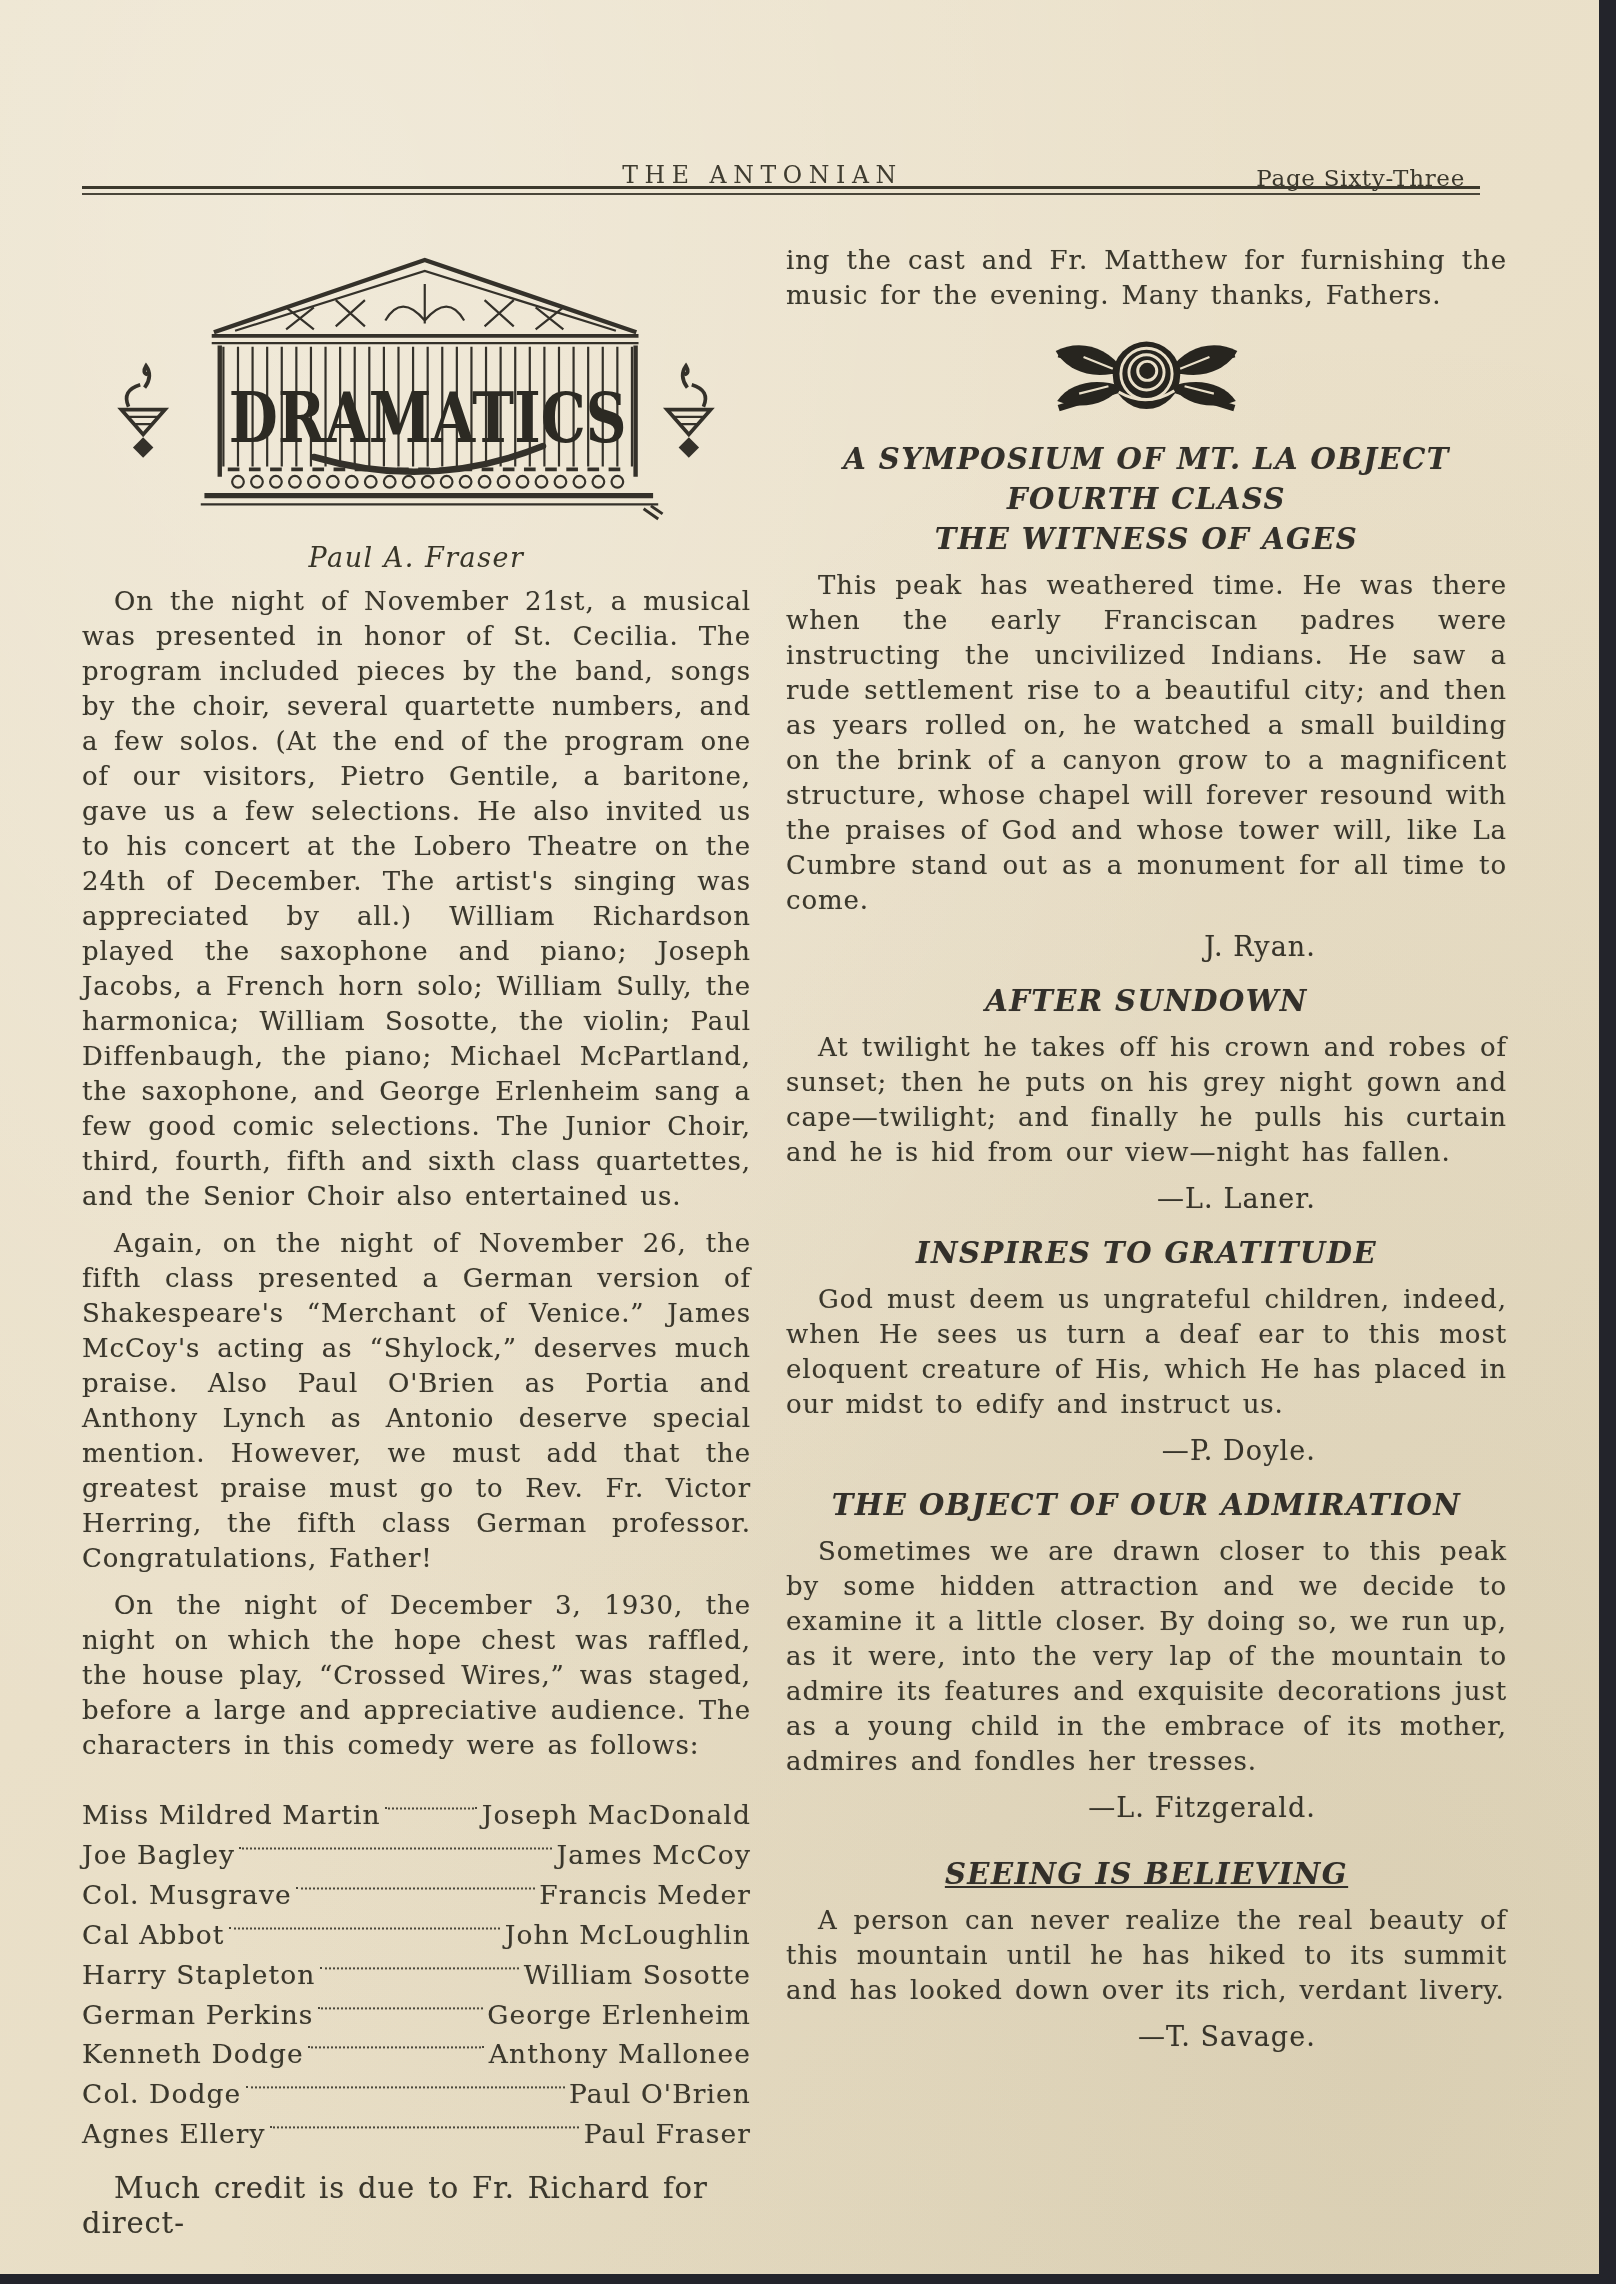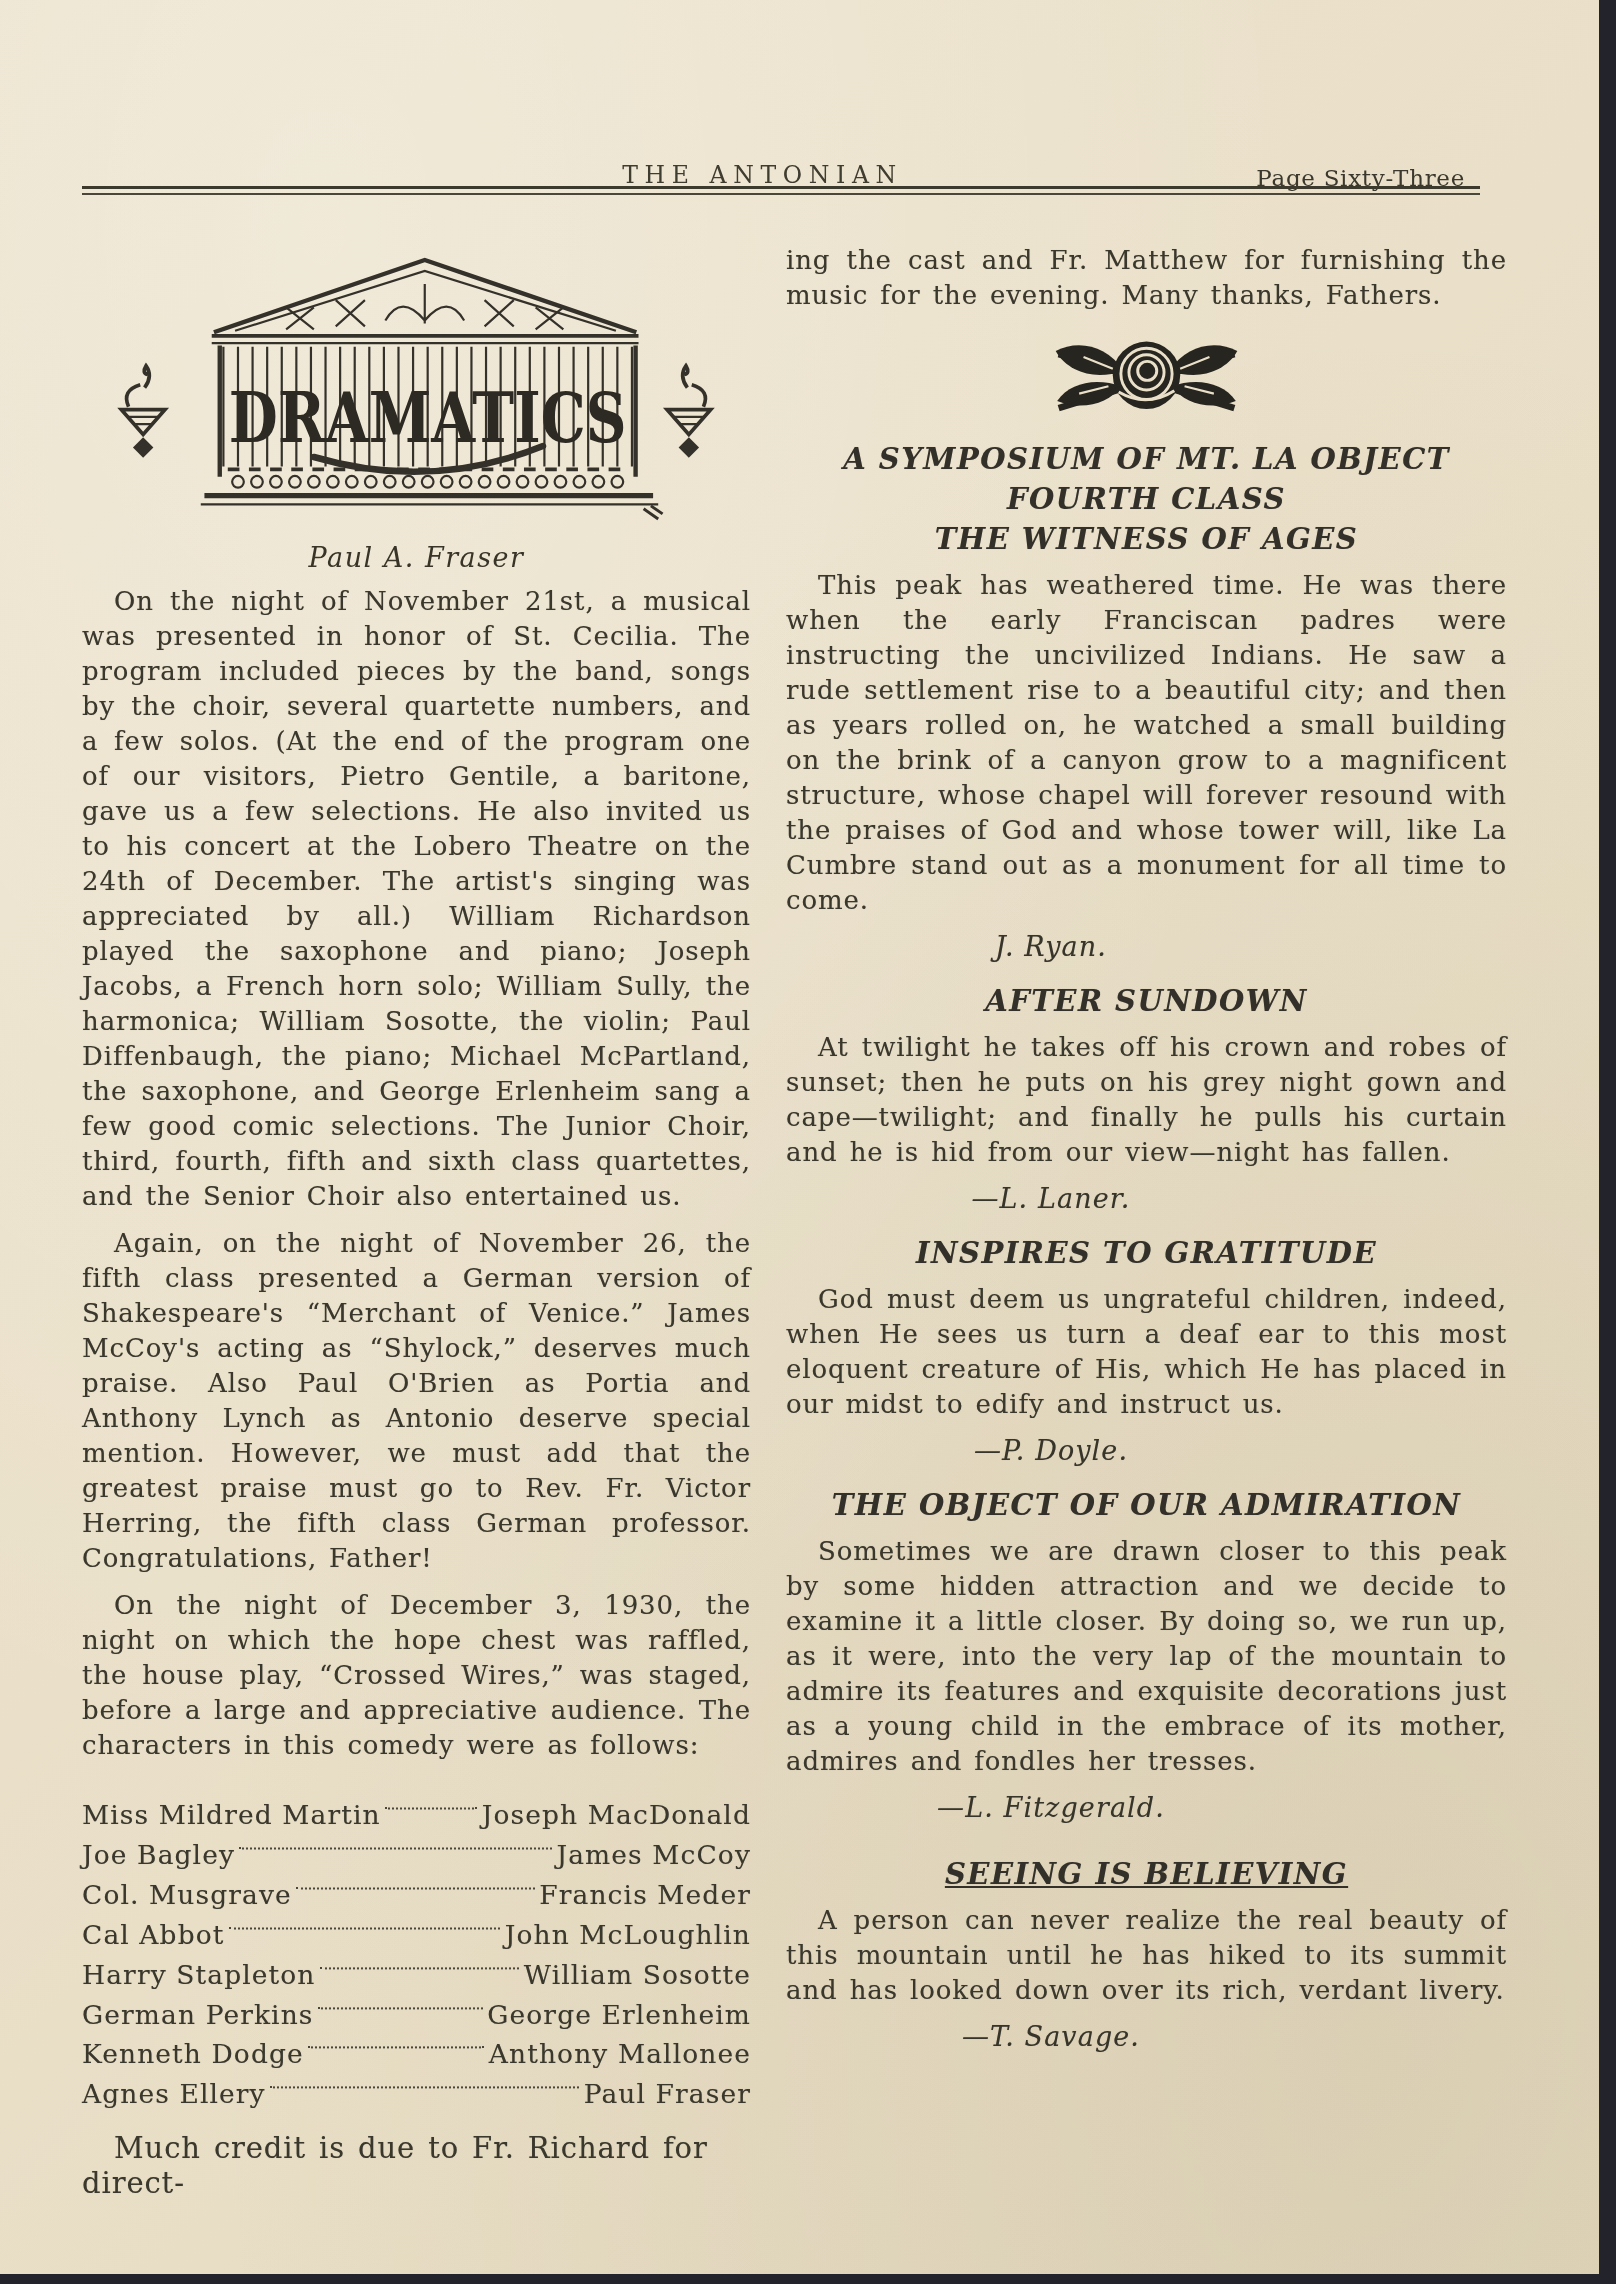--- a/index.html
+++ b/index.html
@@ -68,22 +68,22 @@
   .ornament-wrap { margin:22px 0 0 0; text-align:center; }
   .heading {
     margin:22px 0 0 0; text-align:center;
     font-style:italic; font-weight:bold;
     font-size:29px; letter-spacing:1.5px; color:#33302a;
     text-shadow:0 0 0.7px rgba(51,48,42,.35);
   }
   .heading.tight { margin-top:6px; }
   .heading.seeing { margin-top:34px;text-decoration:underline; }
   .signature {
-    margin:13.3px 191px 0 0; text-align:center;
-    font-style:italic; font-size:27px; letter-spacing:1.1px; color:#37342a;
+    margin:13.3px 191px 0 0; text-align:right;
+    font-size:27px; letter-spacing:1.1px; color:#37342a;
     text-shadow:0 0 0.7px rgba(55,52,42,.3);
   }
   .illustration { margin-left:13.3px; }
   svg .ink { stroke:#34312a; fill:none; }
 </style>
 </head>
 <body>
 
 <div class="page">
 
@@ -199,20 +199,25 @@
         <span class="cast-role">German Perkins</span>
         <span class="cast-leader"></span>
         <span class="cast-actor">George Erlenheim</span>
       </div>
       <div class="cast-row">
         <span class="cast-role">Kenneth Dodge</span>
         <span class="cast-leader"></span>
         <span class="cast-actor">Anthony Mallonee</span>
       </div>
       <div class="cast-row">
+        <span class="cast-role">Col. Dodge</span>
+        <span class="cast-leader"></span>
+        <span class="cast-actor">Paul O'Brien</span>
+      </div>
+      <div class="cast-row">
         <span class="cast-role">Agnes Ellery</span>
         <span class="cast-leader"></span>
         <span class="cast-actor">Paul Fraser</span>
       </div>
     </div>
 
     <div class="closing-line">Much credit is due to Fr. Richard for direct-</div>
   </div>
 
   <div class="col-right">

